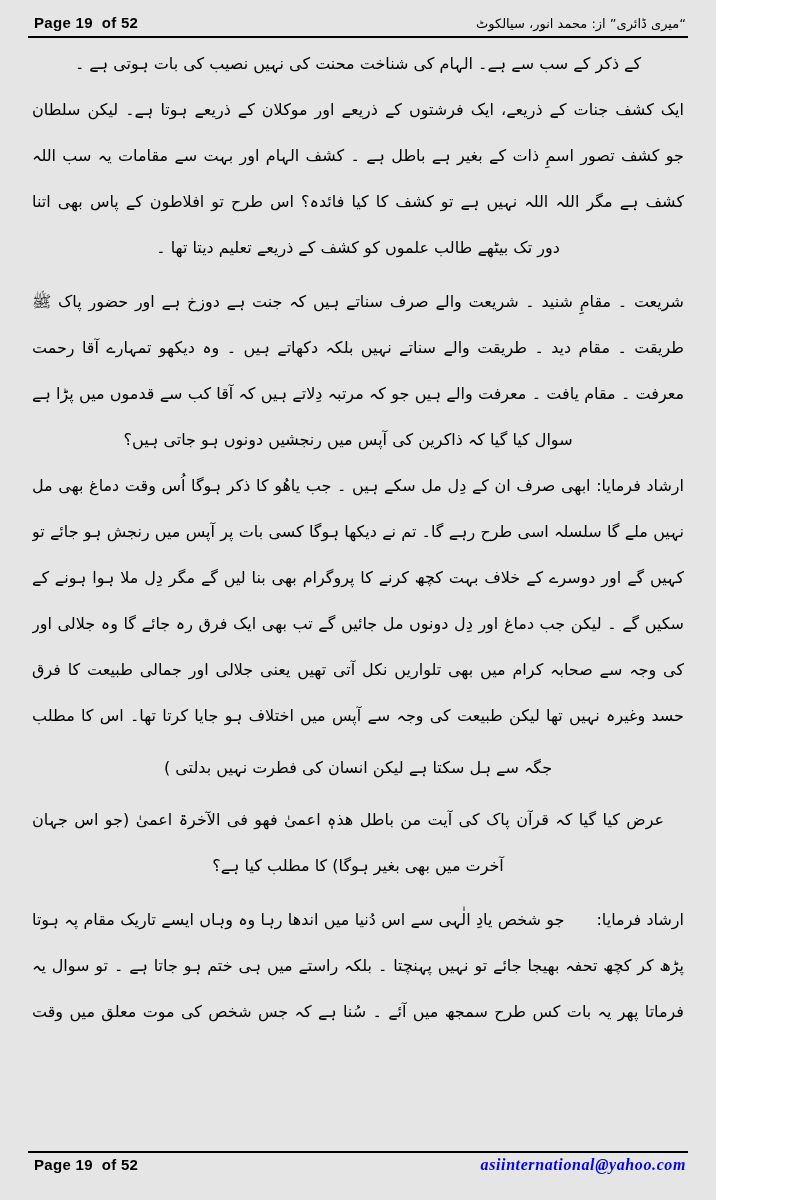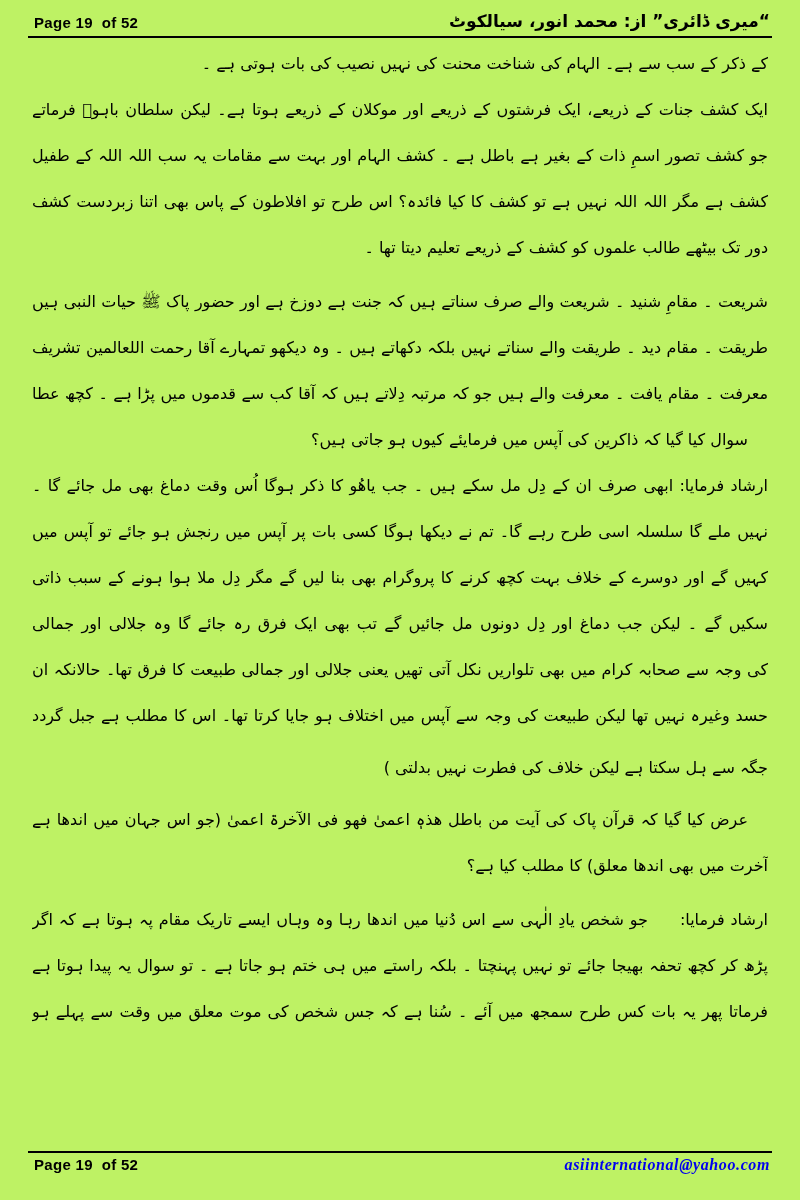--- a/index.html
+++ b/index.html
@@ -4,56 +4,56 @@
 <style>
   html, body { margin: 0; padding: 0; }
   body {
     width: 800px; height: 1200px;
     background: #ffffff;
     color: #000000;
     font-family: "Liberation Sans", sans-serif;
     overflow: hidden;
     position: relative;
   }
-  .page { width: 800px; height: 1200px; position: relative; background: #bef264; }
+  .page { width: 716px; height: 1200px; position: relative; background: #e5e5e5; }
 
   
   .header {
     display: flex; justify-content: space-between; align-items: flex-end;
     padding: 7px 30px 0 34px;
     height: 24px;
   }
   .pageno {
     font-family: "Liberation Sans", sans-serif;
     font-weight: bold; font-size: 15px; letter-spacing: 0.3px;
     white-space: pre;
   }
   .hdr-title {
     direction: rtl;
     font-family: "DejaVu Sans", sans-serif;
-    font-size: 17px; font-weight: 700;
+    font-size: 13px; font-weight: 400;
     white-space: nowrap;
   }
   .rule {
     border-top: 2px solid #000;
     margin: 5px 28px 0 28px;
   }
 
   
   .body {
     direction: rtl;
     padding: 3px 32px 0 32px;
   }
   .ln {
     font-family: "DejaVu Sans", sans-serif;
     font-size: 16px;
     height: 46px; line-height: 46px;
     overflow: hidden;
     white-space: nowrap;
-    text-align: right; 
+    text-align: center; 
   }
   .ln.full {
     white-space: normal;
     text-align: justify;
     text-align-last: justify;
   }
   .ln.ind { padding-right: 20px; }
   .g6 { margin-top: 6px; }
   .g8 { margin-top: 8px; }
 
@@ -84,30 +84,30 @@
 
   <div class="body" dir="rtl">
     <div class="ln">کے ذکر کے سب سے ہے۔ الہام کی شناخت محنت کی نہیں نصیب کی بات ہوتی ہے ۔</div>
     <div class="ln full">ایک کشف جنات کے ذریعے، ایک فرشتوں کے ذریعے اور موکلان کے ذریعے ہوتا ہے۔ لیکن سلطان باہوؒ فرماتے ہیں</div>
     <div class="ln full">جو کشف تصور اسمِ ذات کے بغیر ہے باطل ہے ۔ کشف الہام اور بہت سے مقامات یہ سب اللہ اللہ کے طفیل ہیں ۔ اگر کسی کے پاس</div>
     <div class="ln full">کشف ہے مگر اللہ اللہ نہیں ہے تو کشف کا کیا فائدہ؟ اس طرح تو افلاطون کے پاس بھی اتنا زبردست کشف تھا کہ وہ 500 میل</div>
     <div class="ln">دور تک بیٹھے طالب علموں کو کشف کے ذریعے تعلیم دیتا تھا ۔</div>
     <div class="ln full g8">شریعت ۔ مقامِ شنید ۔ شریعت والے صرف سناتے ہیں کہ جنت ہے دوزخ ہے اور حضور پاک ﷺ حیات النبی ہیں ۔</div>
     <div class="ln full">طریقت ۔ مقام دید ۔ طریقت والے سناتے نہیں بلکہ دکھاتے ہیں ۔ وہ دیکھو تمہارے آقا رحمت اللعالمین تشریف فرما ہیں</div>
     <div class="ln full">معرفت ۔ مقام یافت ۔ معرفت والے ہیں جو کہ مرتبہ دِلاتے ہیں کہ آقا کب سے قدموں میں پڑا ہے ۔ کچھ عطا فرمایئے</div>
-    <div class="ln ind">سوال کیا گیا کہ ذاکرین کی آپس میں فرمایئے کیوں ہو جاتی ہیں؟</div>
+    <div class="ln ind">سوال کیا گیا کہ ذاکرین کی آپس میں رنجشیں دونوں ہو جاتی ہیں؟</div>
     <div class="ln full">ارشاد فرمایا: ابھی صرف ان کے دِل مل سکے ہیں ۔ جب یاھُو کا ذکر ہوگا اُس وقت دماغ بھی مل جائے گا ۔ جب تک دماغ</div>
     <div class="ln full">نہیں ملے گا سلسلہ اسی طرح رہے گا۔ تم نے دیکھا ہوگا کسی بات پر آپس میں رنجش ہو جائے تو آپس میں ایک دوسرے کو بہت کچھ</div>
     <div class="ln full">کہیں گے اور دوسرے کے خلاف بہت کچھ کرنے کا پروگرام بھی بنا لیں گے مگر دِل ملا ہوا ہونے کے سبب ذاتی نقصان نہیں پہنچا</div>
     <div class="ln full">سکیں گے ۔ لیکن جب دماغ اور دِل دونوں مل جائیں گے تب بھی ایک فرق رہ جائے گا وہ جلالی اور جمالی طبیعت کا ہے اور اسی طبیعت</div>
     <div class="ln full">کی وجہ سے صحابہ کرام میں بھی تلواریں نکل آتی تھیں یعنی جلالی اور جمالی طبیعت کا فرق تھا۔ حالانکہ ان میں کوئی تکبر، حرص، لالچ اور</div>
     <div class="ln full">حسد وغیرہ نہیں تھا لیکن طبیعت کی وجہ سے آپس میں اختلاف ہو جایا کرتا تھا۔ اس کا مطلب ہے جبل گردد جبلت نہ گردد (پہاڑ اپنی</div>
-    <div class="ln g6">جگہ سے ہل سکتا ہے لیکن خلاف کی فطرت نہیں بدلتی )</div>
+    <div class="ln g6">جگہ سے ہل سکتا ہے لیکن انسان کی فطرت نہیں بدلتی )</div>
     <div class="ln full ind g6">عرض کیا گیا کہ قرآن پاک کی آیت من باطل ھذہٖ اعمیٰ فھو فی الآخرۃ اعمیٰ (جو اس جہان میں اندھا ہے وہ</div>
-    <div class="ln">آخرت میں بھی اندھا معلق) کا مطلب کیا ہے؟</div>
+    <div class="ln">آخرت میں بھی بغیر ہوگا) کا مطلب کیا ہے؟</div>
     <div class="ln full g8">ارشاد فرمایا:  جو شخص یادِ الٰہی سے اس دُنیا میں اندھا رہا وہ وہاں ایسے تاریک مقام پہ ہوتا ہے کہ اگر دُنیا سے اُسے قرآن</div>
     <div class="ln full">پڑھ کر کچھ تحفہ بھیجا جائے تو نہیں پہنچتا ۔ بلکہ راستے میں ہی ختم ہو جاتا ہے ۔ تو سوال یہ پیدا ہوتا ہے کہ اللہ کسی کے عمل کو ضائع نہیں</div>
     <div class="ln full">فرماتا پھر یہ بات کس طرح سمجھ میں آئے ۔ سُنا ہے کہ جس شخص کی موت معلق میں وقت سے پہلے ہو جائے تو اس کو فرشتے اوپر</div>
   </div>
 
   <div class="footer">
     <div class="rule"></div>
     <div class="footer-row">
       <div class="pageno">Page 19  of 52</div>
       <a class="email" href="#">asiinternational@yahoo.com</a>

